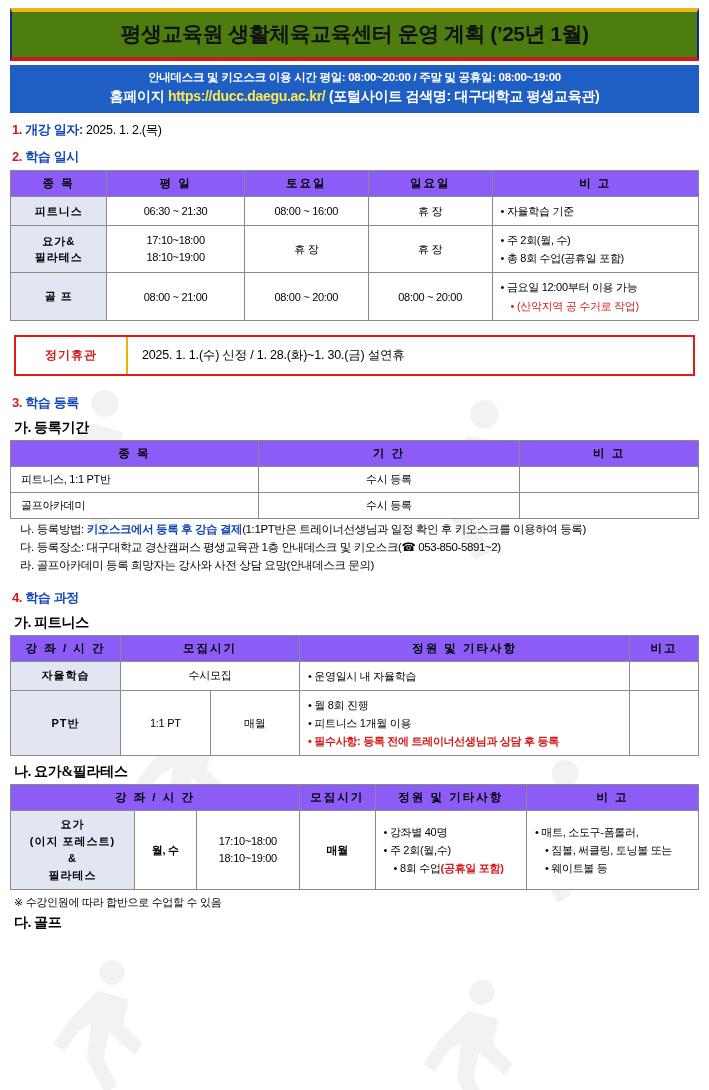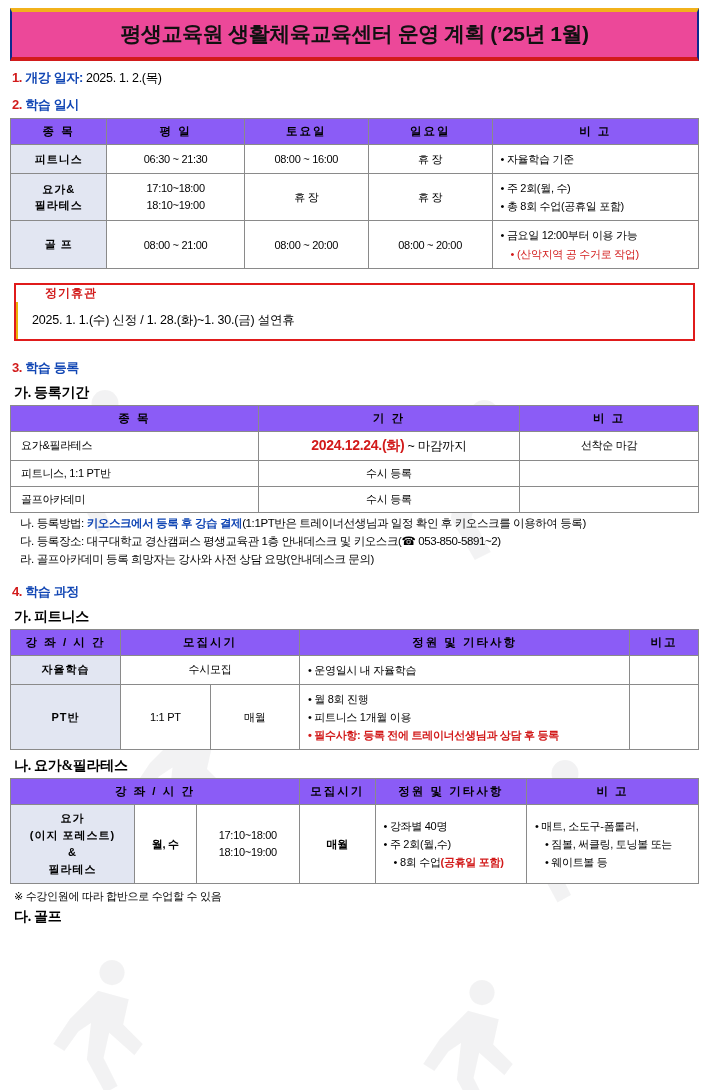--- a/index.html
+++ b/index.html
@@ -26,21 +26,21 @@
     z-index:0;
     opacity:.55;
   }
   .content{position:relative;z-index:1;}
 
   
   .title-box{
     border:2px solid #0b2b8f;
     border-top:4px solid #f2b21b;
     border-bottom:4px solid #d21b1b;
-    background:#ec4899;
+    background:#4d7c0f;
     text-align:center;
     padding:8px 0 9px 0;
     margin:2px 0 0 0;
   }
   .title-box .t{
     font-size:21px;
     font-weight:bold;
     letter-spacing:-0.5px;
     color:#111;
   }
@@ -115,21 +115,20 @@
   .redb{color:#d21b1b;font-weight:bold;}
   .bluetxt{color:#1146b4;font-weight:bold;}
 
   
   .holiday-wrap{
     border:2px solid #e01b1b;
     display:flex;
     align-items:stretch;
     margin:14px 4px 6px 4px;
     background:#fff;
-    flex-direction:column;
   }
   .holiday-label{
     width:110px;
     display:flex;
     align-items:center;
     justify-content:center;
     font-size:12px;
     font-weight:bold;
     color:#d21b1b;
     letter-spacing:1px;
@@ -193,20 +192,26 @@
       </g>
     </g>
   </svg>
 
   <div class="content">
 
     <div class="title-box">
       <div class="t">평생교육원 생활체육교육센터 운영 계획 (’25년 1월)</div>
     </div>
 
+    <div class="info-bar">
+      <div class="l1">안내데스크 및 키오스크 이용 시간  평일: 08:00~20:00   / 주말 및 공휴일: 08:00~19:00</div>
+      <div class="l2">
+        <span>홈페이지 </span><span class="yel">https://ducc.daegu.ac.kr/</span><span> (포털사이트 검색명: 대구대학교 평생교육관)</span>
+      </div>
+    </div>
 
     <div class="line1" style="margin-top:8px;">
       <span class="sec" style="display:inline;margin:0;">
         <span class="num">1.</span>
         <span>개강 일자:</span>
       </span>
       <span style="font-size:12.5px;">2025. 1. 2.(목)</span>
     </div>
 
     <div class="sec">
@@ -272,27 +277,20 @@
 
     <table>
       <thead>
         <tr>
           <th style="width:36%">종  목</th>
           <th style="width:38%">기  간</th>
           <th style="width:26%">비  고</th>
         </tr>
       </thead>
       <tbody>
-        <tr>
-          <td class="left">요가&amp;필라테스</td>
-          <td>
-            <span class="big-red">2024.12.24.(화)</span><span style="font-size:12.5px"> ~ 마감까지</span>
-          </td>
-          <td>선착순 마감</td>
-        </tr>
         <tr>
           <td class="left">피트니스, 1:1 PT반</td>
           <td>수시 등록</td>
           <td></td>
         </tr>
         <tr>
           <td class="left">골프아카데미</td>
           <td>수시 등록</td>
           <td></td>
         </tr>

